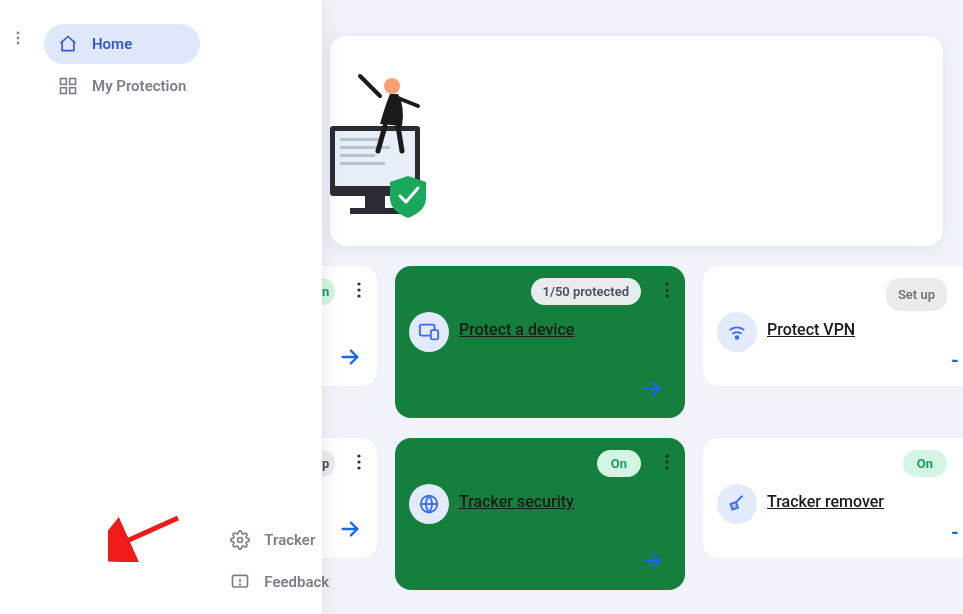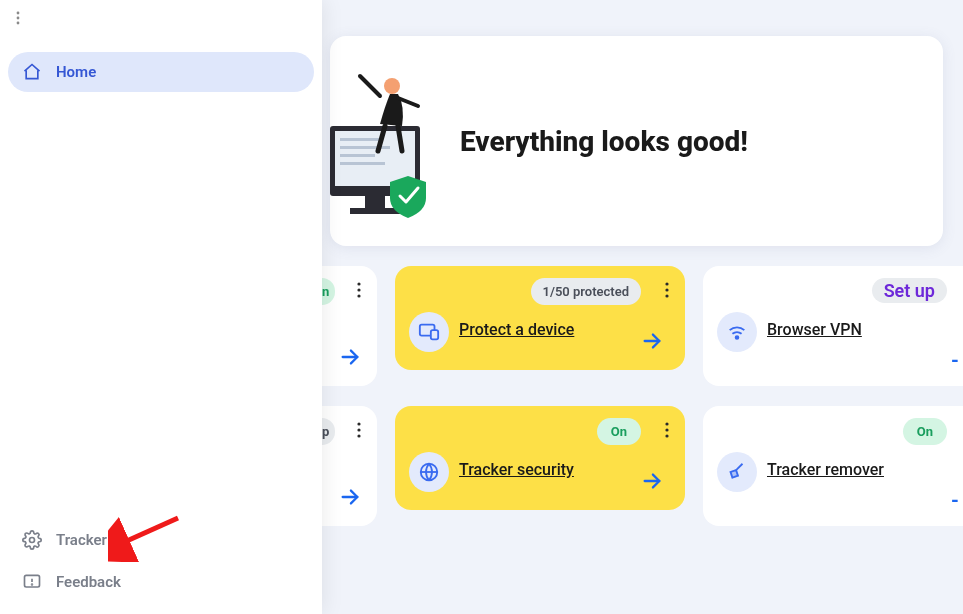--- a/index.html
+++ b/index.html
@@ -17,23 +17,22 @@
     }
     .sidebar {
       position: absolute;
       top: 0;
       left: 0;
       width: 322px;
       height: 614px;
       background: #fff;
       box-shadow: 2px 0 20px rgba(0,0,0,0.08);
       z-index: 100;
-      padding-top: 2px;
-      display: flex;
-      flex-direction: column;
+      padding-top: 22px;
+      display: flex;
     }
     .sidebar-top-more {
       padding: 8px 10px 20px 10px;
       color: #8a8a8a;
     }
     .nav-top {
       flex: 0 0 auto;
     }
     .nav-bottom {
       margin-top: auto;
@@ -100,24 +99,24 @@
       padding-left: 0;
     }
     .card-partial-left {
       width: 60px;
       background: #fff;
       border-radius: 0 16px 16px 0;
       height: 120px;
       position: relative;
     }
     .card {
-      background: #fde047;
+      background: #15803d;
       border-radius: 16px;
       width: 290px;
-      height: 104px;
+      height: 152px;
       position: relative;
       padding: 14px 16px;
       flex-shrink: 0;
     }
     .card-partial-right {
       width: 260px;
       background: #fff;
       border-radius: 16px 0 0 16px;
       height: 120px;
       position: relative;
@@ -130,24 +129,24 @@
       font-size: 13px;
       font-weight: 600;
       padding: 6px 12px;
       border-radius: 14px;
       position: absolute;
       top: 12px;
       right: 44px;
     }
     .badge-grey-right {
       background: #e9ecef;
-      color: #6d28d9;
-      font-size: 18px;
+      color: #737373;
+      font-size: 13px;
       font-weight: 600;
-      padding: 2px 12px;
+      padding: 9px 12px;
       border-radius: 14px;
       position: absolute;
       top: 12px;
       right: 16px;
     }
     .badge-green {
       background: #d4f5e3;
       color: #1a9e5e;
       font-size: 13px;
       font-weight: 700;
@@ -270,20 +269,31 @@
 
   <div class="nav-top">
     <div class="nav-item active">
       <span class="nav-icon">
         <svg width="20" height="20" viewBox="0 0 24 24" fill="none" stroke="currentColor" stroke-width="2">
           <path d="M3 11l9-8 9 8"></path>
             <path d="M5 10v10h14V10"></path>
         </svg>
       </span>
       <span>Home</span>
+    </div>
+    <div class="nav-item">
+      <span class="nav-icon">
+        <svg width="20" height="20" viewBox="0 0 24 24" fill="none" stroke="currentColor" stroke-width="2">
+          <rect x="3" y="3" width="7" height="7"></rect>
+            <rect x="14" y="3" width="7" height="7"></rect>
+          <rect x="3" y="14" width="7" height="7"></rect>
+            <rect x="14" y="14" width="7" height="7"></rect>
+        </svg>
+      </span>
+      <span>My Protection</span>
     </div>
   </div>
 
   <div class="nav-bottom">
     <div class="nav-item">
       <span class="nav-icon">
         <svg width="20" height="20" viewBox="0 0 24 24" fill="none" stroke="currentColor" stroke-width="2">
           <circle cx="12" cy="12" r="3"></circle>
           <path d="M19.4 15a1.7 1.7 0 00.34 1.87l.06.06a2 2 0 11-2.83 2.83l-.06-.06a1.7 1.7 0 00-1.87-.34 1.7 1.7 0 00-1.04 1.56V21a2 2 0 01-4 0v-.09a1.7 1.7 0 00-1.04-1.56 1.7 1.7 0 00-1.87.34l-.06.06a2 2 0 11-2.83-2.83l.06-.06a1.7 1.7 0 00.34-1.87 1.7 1.7 0 00-1.56-1.04H3a2 2 0 010-4h.09a1.7 1.7 0 001.56-1.04 1.7 1.7 0 00-.34-1.87l-.06-.06a2 2 0 112.83-2.83l.06.06a1.7 1.7 0 001.87.34 1.7 1.7 0 001.04-1.56V3a2 2 0 014 0v.09a1.7 1.7 0 001.04 1.56 1.7 1.7 0 001.87-.34l.06-.06a2 2 0 112.83 2.83l-.06.06a1.7 1.7 0 00-.34 1.87 1.7 1.7 0 001.56 1.04H21a2 2 0 010 4h-.09a1.7 1.7 0 00-1.56 1.04z"></path>
         </svg>
@@ -322,21 +332,20 @@
         <path d="M60 38 Q55 50 50 68 L72 70 Q75 50 68 38 Z" fill="#1a1a1a"></path>
         <path d="M50 40 L30 20" stroke="#1a1a1a" stroke-width="4" stroke-linecap="round"></path>
         <path d="M68 42 L88 50" stroke="#1a1a1a" stroke-width="4" stroke-linecap="round"></path>
         <path d="M55 70 L48 95" stroke="#1a1a1a" stroke-width="5" stroke-linecap="round"></path>
         <path d="M68 70 L72 95" stroke="#1a1a1a" stroke-width="5" stroke-linecap="round"></path>
 
         <path d="M78 120 L96 126 L96 142 Q96 155 78 162 Q60 155 60 142 L60 126 Z" fill="#1aa85c"></path>
         <path d="M70 140 L76 146 L88 132" stroke="#fff" stroke-width="3" fill="none" stroke-linecap="round" stroke-linejoin="round"></path>
       </svg>
     </div>
-    <div class="banner-title">Everything looks good!</div>
   </div>
 
   <div class="cards-row">
     <div class="card-partial-left">
       <span class="badge-partial-left">n</span>
       <span class="card-partial-more">
         <svg width="4" height="16" viewBox="0 0 4 16">
             <circle cx="2" cy="2" r="1.6" fill="currentColor"></circle>
             <circle cx="2" cy="8" r="1.6" fill="currentColor"></circle>
             <circle cx="2" cy="14" r="1.6" fill="currentColor"></circle>
@@ -376,21 +385,21 @@
 
     <div class="card-partial-right">
       <span class="badge-grey-right">Set up</span>
       <div class="card-icon-circle">
         <svg width="22" height="22" viewBox="0 0 24 24" fill="none" stroke="currentColor" stroke-width="2">
             <path d="M4 10a12 12 0 0116 0"></path>
             <path d="M7 14a8 8 0 0110 0"></path>
             <circle cx="12" cy="18" r="1.5" fill="currentColor"></circle>
           </svg>
       </div>
-      <div class="card-title">Browser VPN</div>
+      <div class="card-title">Protect VPN</div>
       <span class="dash-right">-</span>
     </div>
   </div>
 
   <div class="cards-row">
     <div class="card-partial-left">
       <span class="badge-partial-left-grey">p</span>
       <span class="card-partial-more">
         <svg width="4" height="16" viewBox="0 0 4 16">
             <circle cx="2" cy="2" r="1.6" fill="currentColor"></circle>

